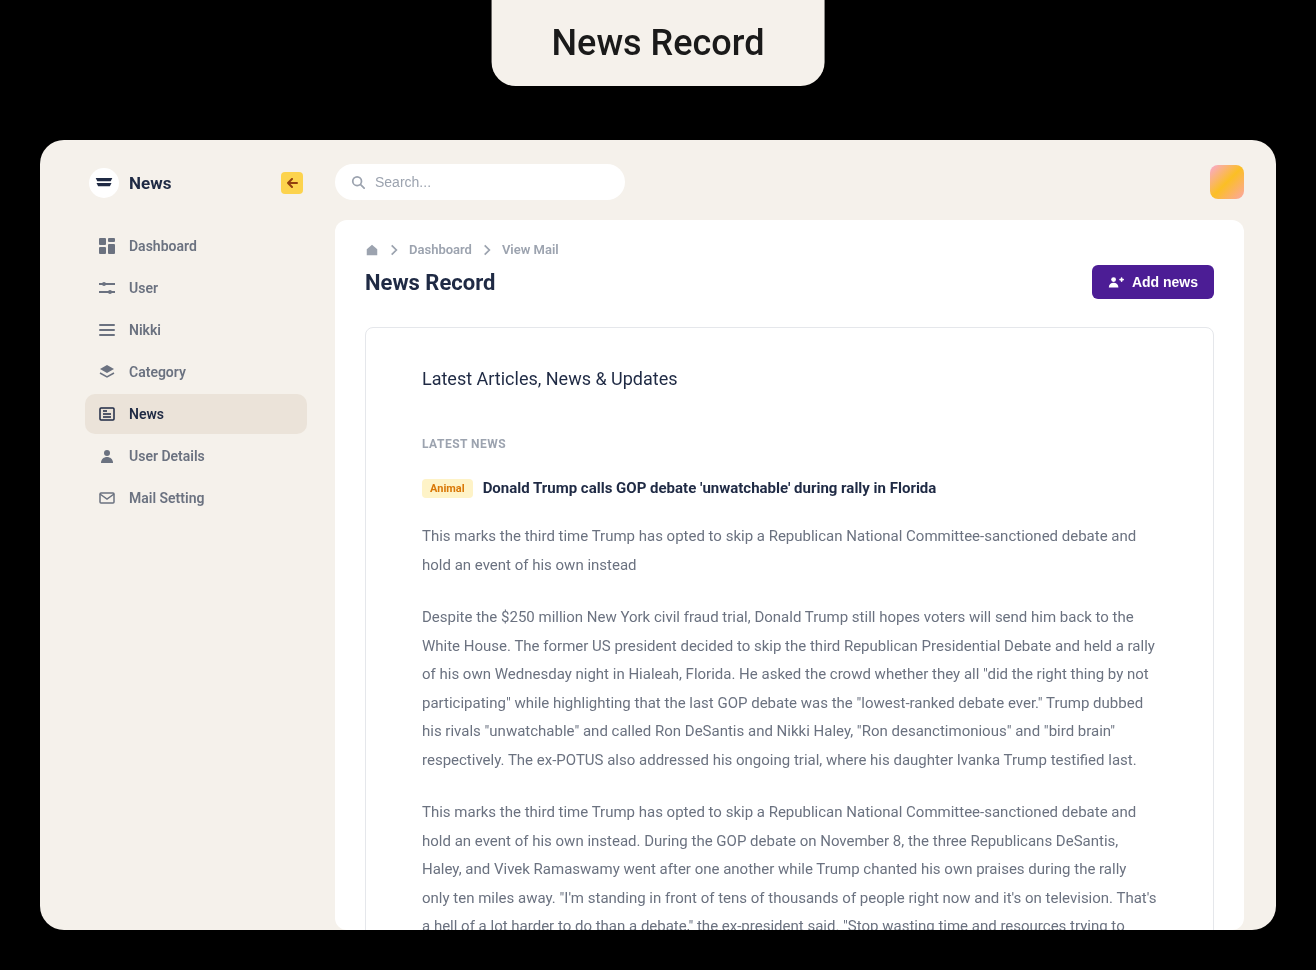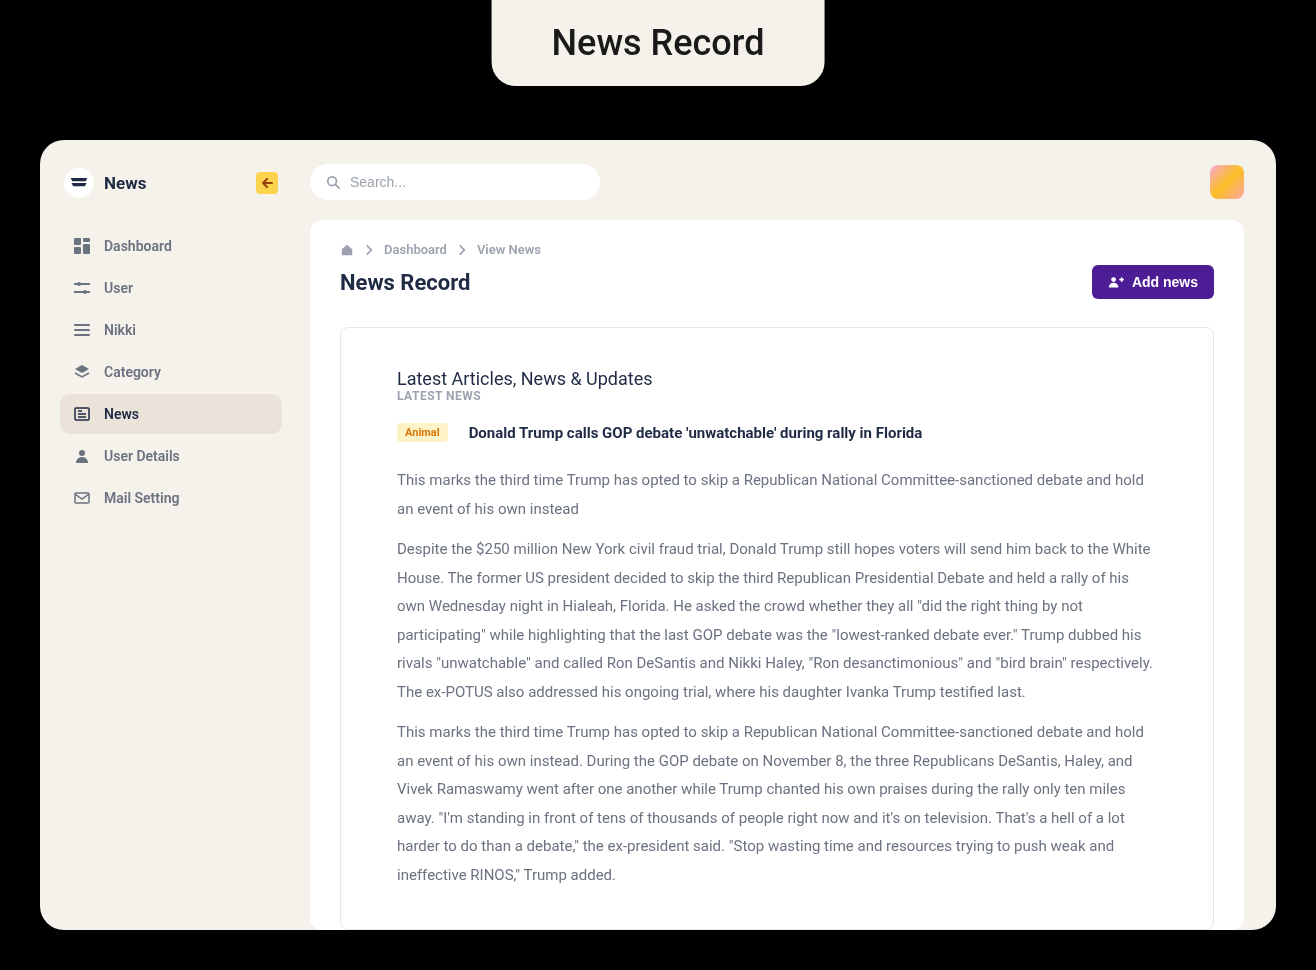--- a/index.html
+++ b/index.html
@@ -33,20 +33,21 @@
       border-radius: 24px;
       overflow: hidden;
       box-shadow: 0 30px 60px rgba(0,0,0,0.4);
       display: flex;
     }
     .sidebar {
       width: 254px;
       padding: 28px 12px 20px 20px;
       display: flex;
       flex-direction: column;
+      margin-left: 25px;
     }
     .brand-row {
       display: flex;
       align-items: center;
       justify-content: space-between;
       margin-bottom: 24px;
       padding: 0 4px;
     }
     .brand {
       display: flex;
@@ -188,45 +189,46 @@
     .panel-title {
       font-size: 18px;
       font-weight: 400;
       color: #1f2a44;
     }
     .section-label {
       font-size: 12px;
       font-weight: 700;
       letter-spacing: 0.5px;
       color: #9ca3af;
+      margin-top: 48px;
     }
     .article-title-row {
       display: flex;
-      align-items: flex-end;
-      gap: 21px;
-      margin-top: 20px;
+      align-items: flex-start;
+      gap: 10px;
+      margin-top: 28px;
     }
     .tag {
       background: #fef3c7;
       color: #d97706;
       font-size: 11px;
       font-weight: 700;
       padding: 3px 8px;
       border-radius: 4px;
     }
     .article-title {
       font-size: 15px;
       font-weight: 700;
       color: #1f2a44;
     }
     .para {
       font-size: 15px;
       line-height: 1.9;
       color: #6b7280;
-      margin-top: 12px;
+      margin-top: 24px;
     }
     .para:first-of-type { margin-top: 24px; }
   </style>
 </head>
 <body>
 
 <div class="title-badge">News Record</div>
 
 <div class="app-window">
   <aside class="sidebar">
@@ -323,21 +325,21 @@
         <svg viewBox="0 0 16 16">
             <path d="M2 7 L8 2 L14 7 L14 14 L2 14 Z" fill="#9ca3af"></path>
           </svg>
         <svg viewBox="0 0 8 12" width="6" height="10">
             <polyline points="2,2 6,6 2,10" stroke="#9ca3af" stroke-width="1.5" fill="none"></polyline>
           </svg>
         <span>Dashboard</span>
         <svg viewBox="0 0 8 12" width="6" height="10">
             <polyline points="2,2 6,6 2,10" stroke="#9ca3af" stroke-width="1.5" fill="none"></polyline>
           </svg>
-        <span>View News</span>
+        <span>View Mail</span>
       </div>
 
       <div class="header-row">
         <h1 class="page-title">News Record</h1>
         <button class="add-btn">
           <svg viewBox="0 0 20 16">
               <circle cx="7" cy="5" r="3" fill="#fff"></circle>
               <path d="M1 15 C1 11 3.5 9 7 9 C10.5 9 13 11 13 15 Z" fill="#fff"></path>
               <line x1="15" y1="5" x2="19" y2="5" stroke="#fff" stroke-width="2" stroke-linecap="round"></line>
               <line x1="17" y1="3" x2="17" y2="7" stroke="#fff" stroke-width="2" stroke-linecap="round"></line>

